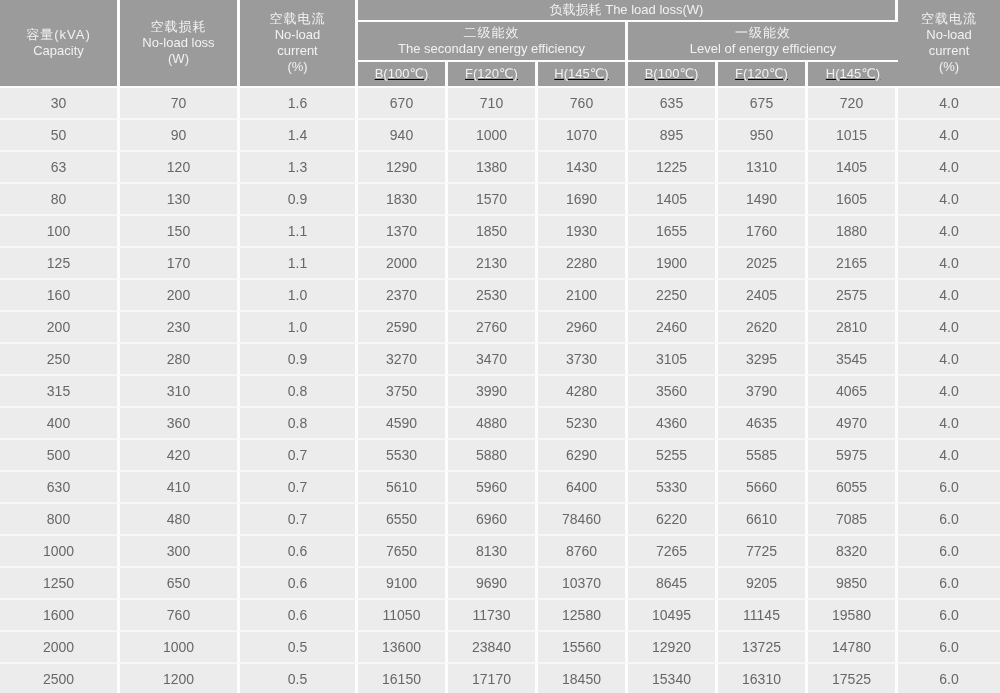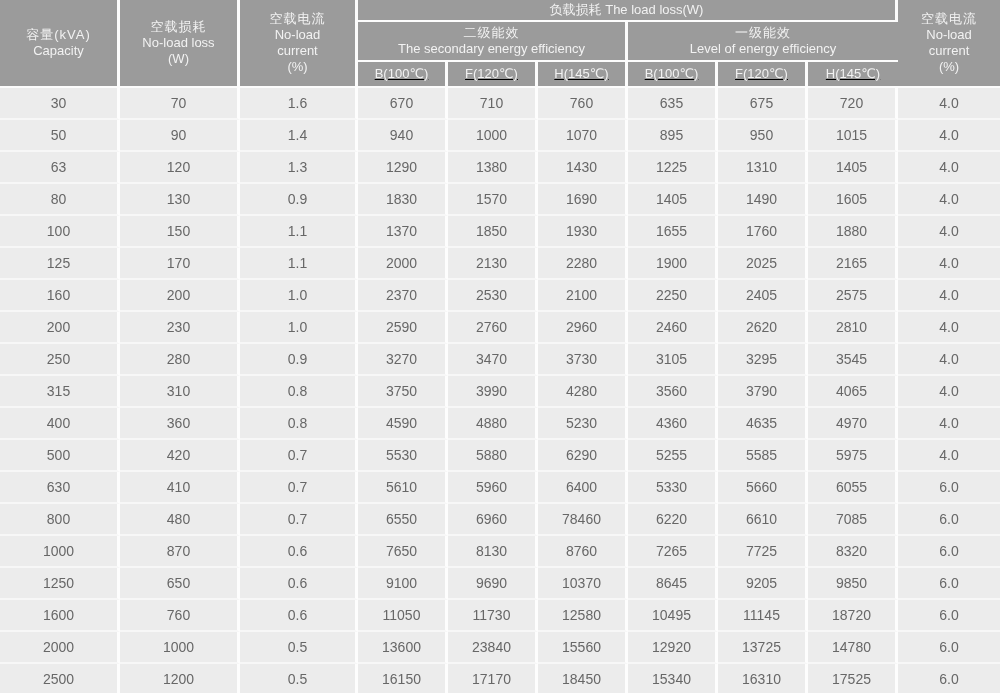--- a/index.html
+++ b/index.html
@@ -272,21 +272,21 @@
         <td>6550</td>
         <td>6960</td>
         <td>78460</td>
         <td>6220</td>
         <td>6610</td>
         <td>7085</td>
         <td>6.0</td>
       </tr>
       <tr>
         <td>1000</td>
-        <td>870</td>
+        <td>300</td>
         <td>0.6</td>
         <td>7650</td>
         <td>8130</td>
         <td>8760</td>
         <td>7265</td>
         <td>7725</td>
         <td>8320</td>
         <td>6.0</td>
       </tr>
       <tr>
@@ -303,21 +303,21 @@
       </tr>
       <tr>
         <td>1600</td>
         <td>760</td>
         <td>0.6</td>
         <td>11050</td>
         <td>11730</td>
         <td>12580</td>
         <td>10495</td>
         <td>11145</td>
-        <td>18720</td>
+        <td>19580</td>
         <td>6.0</td>
       </tr>
       <tr>
         <td>2000</td>
         <td>1000</td>
         <td>0.5</td>
         <td>13600</td>
         <td>23840</td>
         <td>15560</td>
         <td>12920</td>

